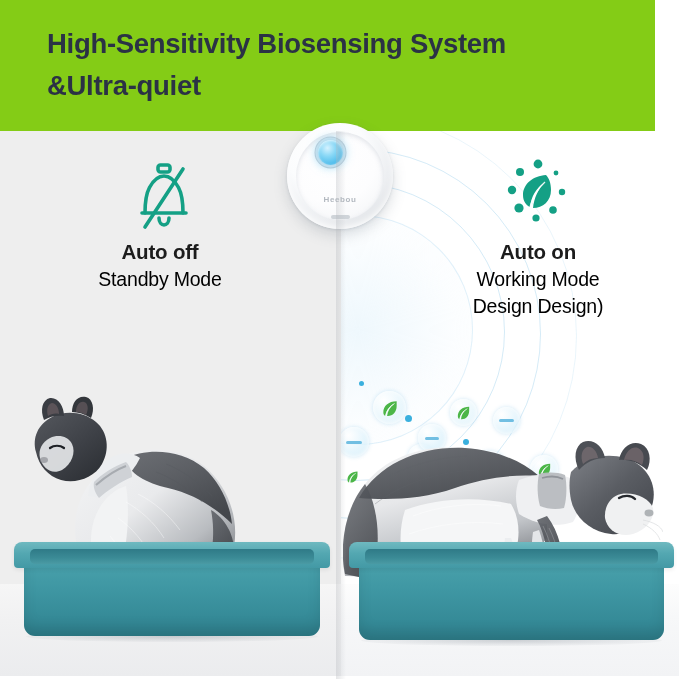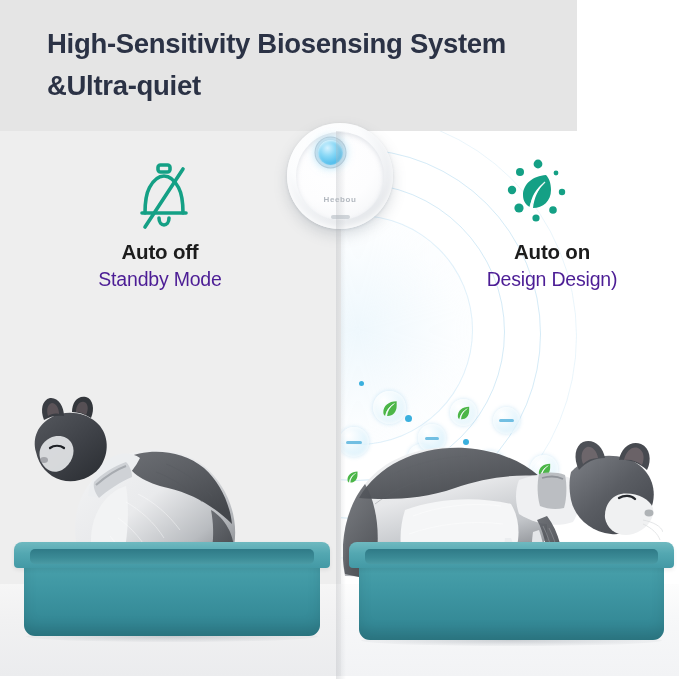--- a/index.html
+++ b/index.html
@@ -15,23 +15,23 @@
     width: 679px;
     height: 679px;
     overflow: hidden;
     background: #ffffff;
   }
 
   
   .header {
     position: absolute;
     left: 0; top: 0;
-    width: 577px;
+    width: 655px;
     height: 131px;
-    background: #e5e5e5;
+    background: #84cc16;
   }
   .header-title {
     position: absolute;
     left: 47px;
     top: 23px;
     width: 600px;
     font-size: 27.5px;
     font-weight: bold;
     line-height: 42px;
     letter-spacing: -0.3px;
@@ -57,32 +57,32 @@
     background: #ffffff;
   }
 
   
   .caption {
     position: absolute;
     text-align: center;
     z-index: 30;
   }
   .caption-left  { left: 15px; top: 107px; width: 290px; }
-  .caption-right { left: 86px; top: 107px; width: 250px; }
+  .caption-right { left: 72px; top: 107px; width: 250px; }
   .caption-title {
     font-size: 20.5px;
     font-weight: bold;
     color: #1c1c1c;
     line-height: 28px;
     letter-spacing: -0.2px;
   }
   .caption-sub {
     font-size: 19.5px;
     font-weight: normal;
-    color: #4c1d95;
+    color: #000000;
     line-height: 27px;
     letter-spacing: -0.2px;
   }
 
   
   .mode-icon {
     position: absolute;
     z-index: 30;
   }
   .icon-left  { left: 133px; top: 30px; width: 62px; height: 74px; }
@@ -403,20 +403,21 @@
           <circle cx="59" cy="35" r="3.2"></circle>
           <circle cx="53" cy="16" r="2.4"></circle>
         </g>
         <path d="M43 18 C30 19 20 27 20 38 C20 44 23 48 27 50 C28 40 33 31 42 25 C35 32 31 41 30 51 C40 51 48 44 48 33 C48 26 46 21 43 18 Z" fill="#14a085"></path>
         <path d="M27 50 C30 40 35 31 42 25" stroke="#ffffff" stroke-width="1.4" fill="none" opacity="0.85"></path>
       </svg>
     </div>
 
     <div class="caption caption-right">
       <div class="caption-title">Auto on</div>
+      <div class="caption-sub">Working Mode</div>
       <div class="caption-sub">Design Design)</div>
     </div>
 
     <div id="particle-field" style="position:absolute; left:4px; top:238px; width:230px; height:210px; z-index:22;">
         <div class="bubble leaf" style="left: 28px; top: 22px; width: 33px; height: 33px;">
           <svg viewBox="0 0 24 24" width="20" height="20">
             <path d="M20 4 C10 4 4 10 4 17 C4 19.5 5 21 6.5 21.5 C7.5 15 11 9.5 17.5 6.5 C12 10.5 9 15.5 8.5 21.5 C15 22 20 17 20 9.5 Z" fill="#4cb648"></path>
             <path d="M6.5 21.5 C8 15 11.5 10 17.5 6.5" stroke="#ffffff" stroke-width="1" fill="none" opacity="0.8"></path>
           </svg>
         </div>

